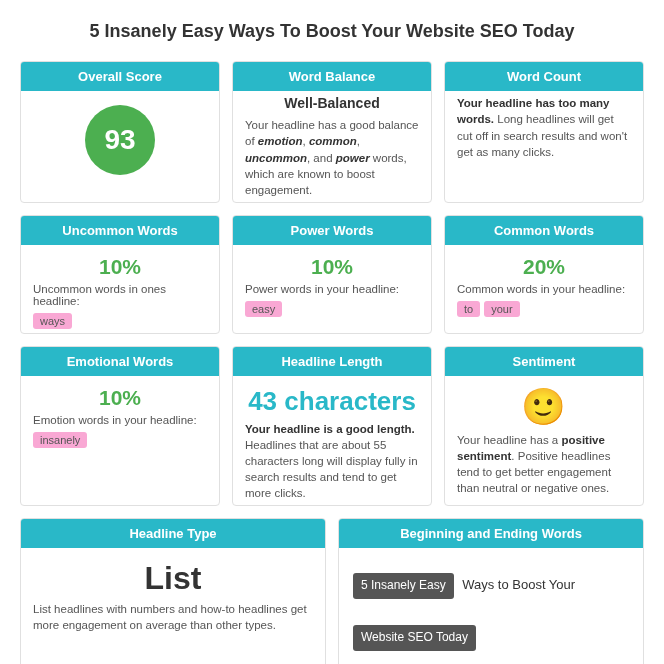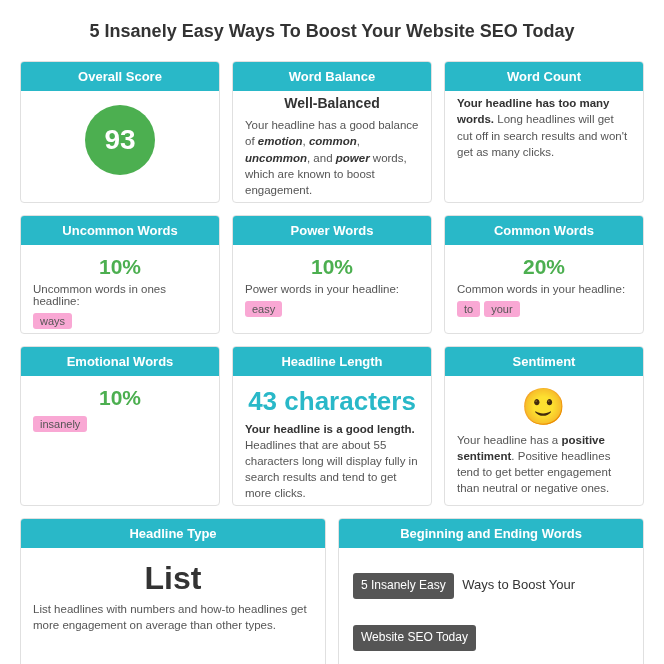--- a/index.html
+++ b/index.html
@@ -261,20 +261,21 @@
   </div>
 
 </div>
 
 <div class="grid-3">
 
   <div class="card">
     <div class="card-header">Emotional Words</div>
     <div class="card-body">
       <div class="pct-number">10%</div>
+      <div class="pct-label">Emotion words in your headline:</div>
       <div class="tags-row">
         <span class="pct-tag">insanely</span>
       </div>
     </div>
   </div>
 
   <div class="card">
     <div class="card-header">Headline Length</div>
     <div class="card-body">
       <div class="hl-number">43 characters</div>

